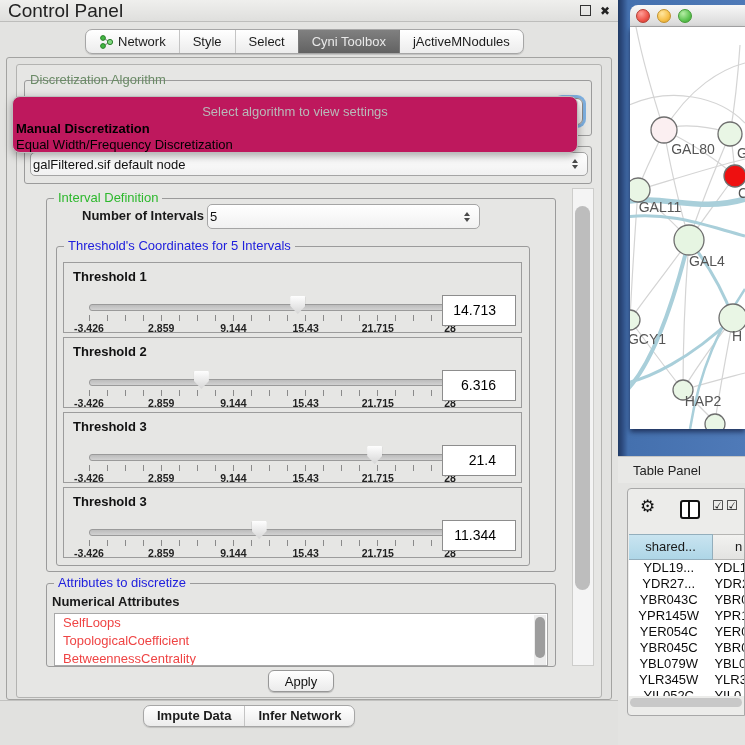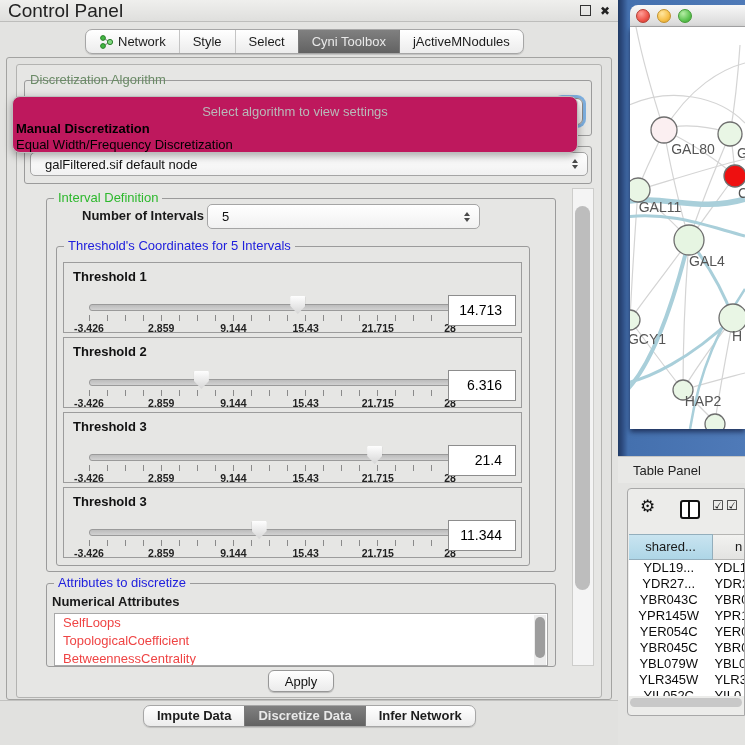--- a/index.html
+++ b/index.html
@@ -27,21 +27,21 @@
   .innerpanel{left:16px;top:64px;width:586px;height:634px;border:1px solid #b3b3b1;border-radius:3px;background:#e6e6e4;}
   .group{border:1px solid #9b9b9b;border-radius:3px;}
   .grouplab{position:absolute;top:-9px;left:7px;background:#e6e6e4;padding:0 4px;font-size:13px;white-space:nowrap;}
   .lab-green{color:#2db82d;}
   .lab-blue{color:#2020dd;}
   .lab-dim{color:#6a8a66;}
 
   
   .combo{background:linear-gradient(#ffffff,#f1f1f1);border:1px solid #a5a5a5;border-radius:5px;
          display:flex;align-items:center;box-shadow:inset 0 1px 0 #fff;}
-  .combo .val{flex:1;padding-left:14px;font-size:13px;color:#111;white-space:nowrap;overflow:hidden;}
+  .combo .val{flex:1;padding-left:2px;font-size:13px;color:#111;white-space:nowrap;overflow:hidden;}
   .stepper{display:flex;flex-direction:column;align-items:center;gap:2px;margin-right:9px;}
   .stepper .up{width:0;height:0;border-left:3.5px solid transparent;border-right:3.5px solid transparent;border-bottom:4.5px solid #4a4a4a;}
   .stepper .dn{width:0;height:0;border-left:3.5px solid transparent;border-right:3.5px solid transparent;border-top:4.5px solid #4a4a4a;}
 
   
   .popup{left:12px;top:80px;width:566px;height:57px;background:#be185d;border:1px solid #bdbdbd;border-radius:8px;
          box-shadow:0 3px 8px rgba(0,0,0,.35);z-index:50;margin-top:16px;}
   .popup .ph{position:absolute;top:7px;left:0;width:100%;text-align:center;color:#b9b9b9;font-size:13px;}
   .popup .op1{position:absolute;top:24px;left:3px;font-weight:bold;color:#000;}
   .popup .op2{position:absolute;top:40px;left:3px;color:#000;text-align:right;}
@@ -54,21 +54,21 @@
   .track{position:absolute;left:0;top:41px;width:361px;height:5px;border:1px solid #9a9a9a;border-radius:3px;
          background:linear-gradient(#bcbcbc,#d2d2d2);}
   .thumb{position:absolute;top:33px;width:15px;height:18px;margin-left:-7px;
          background:linear-gradient(#fefefe,#d6d6d6);
          clip-path:polygon(4% 0,96% 0,100% 8%,100% 55%,50% 100%,0 55%,0 8%);
          filter:drop-shadow(0 0 1px #6f6f6f);}
   .ticks{position:absolute;left:0;top:52px;width:362px;height:6px;
          background:repeating-linear-gradient(90deg,#8a8a8a 0 1px,transparent 1px 18px);}
   .ticklabels span{position:absolute;top:59px;transform:translateX(-50%);font-size:10.5px;font-weight:bold;color:#222;white-space:nowrap;}
   .tvalue{position:absolute;right:5px;top:32px;width:53px;height:29px;background:#fff;border:1px solid #8d8d8d;
-          font-size:14px;line-height:29px;text-align:right;padding-right:13px;color:#000;}
+          font-size:14px;line-height:29px;text-align:right;padding-right:19px;color:#000;}
 
   
   .vsb-track{left:572px;top:188px;width:22px;height:478px;background:#f4f4f4;border:1px solid #cdcdcb;}
   .vsb-thumb{left:575px;top:206px;width:15px;height:384px;border-radius:8px;background:#bdbdbd;}
 
   
   .listbox{left:54px;top:613px;width:494px;height:53px;background:#fff;border:1px solid #a8a8a8;overflow:hidden;}
   .listbox .li{padding:1px 0 1px 8px;font-size:13px;color:#ef4444;line-height:16px;}
   .list-sb{position:absolute;right:1px;top:1px;width:12px;height:51px;background:#ededed;}
   .list-sb .th{position:absolute;left:1px;top:2px;width:10px;height:41px;border-radius:5px;background:#9d9d9d;}
@@ -273,23 +273,20 @@
         <div class="th"></div>
       </div>
   </div>
 
   <div class="abs applybtn">Apply</div>
 
   <div class="abs bottombar"></div>
   <div class="abs seg" style="left:143px;top:705px;height:22px;">
     <div class="tab" style="line-height:20px;font-weight:bold;">
         <span>Impute Data</span>
-      </div>
-    <div class="tab sel" style="line-height:20px;font-weight:bold;">
-        <span>Discretize Data</span>
       </div>
     <div class="tab" style="line-height:20px;font-weight:bold;">
         <span>Infer Network</span>
       </div>
   </div>
 
   <div class="abs bluebg"></div>
   <div class="abs netbar">
     <span class="light l-red"></span>
     <span class="light l-yel"></span>

